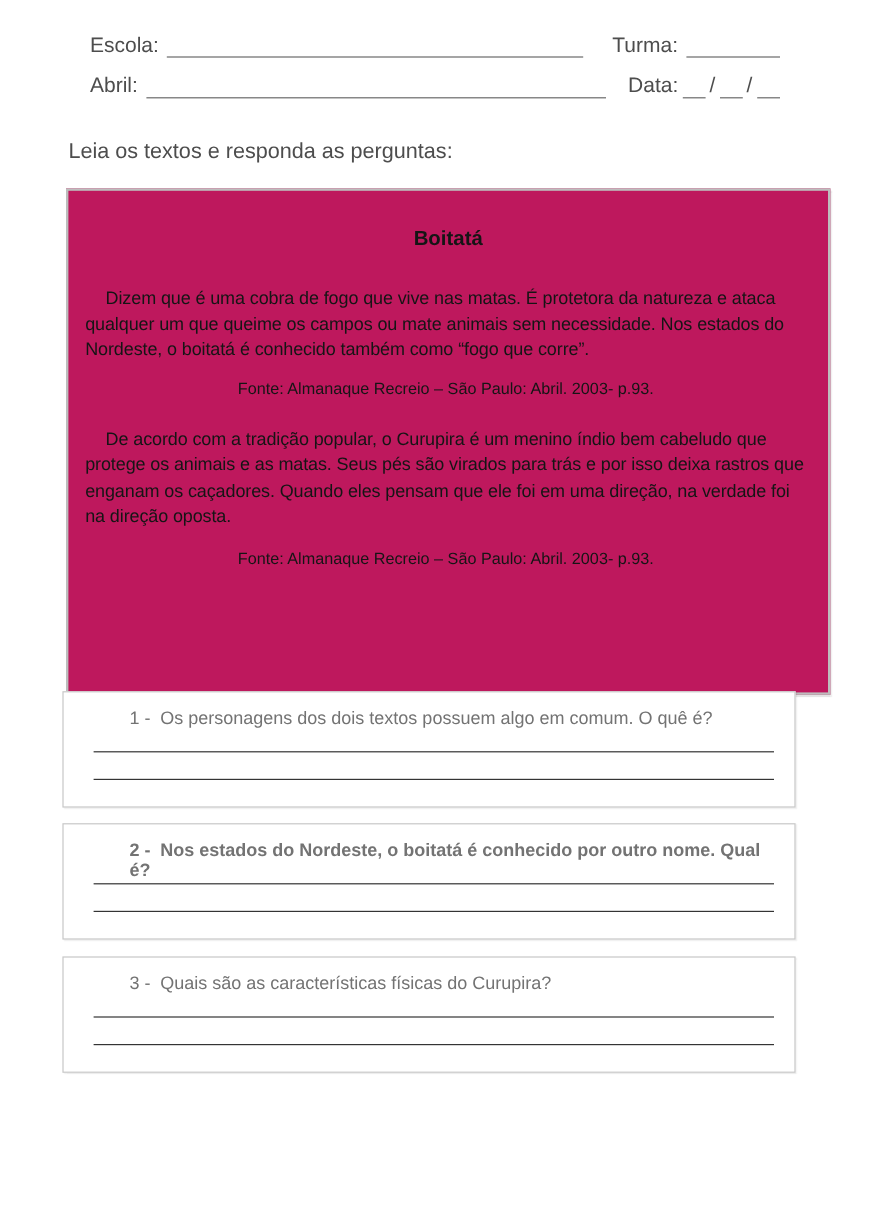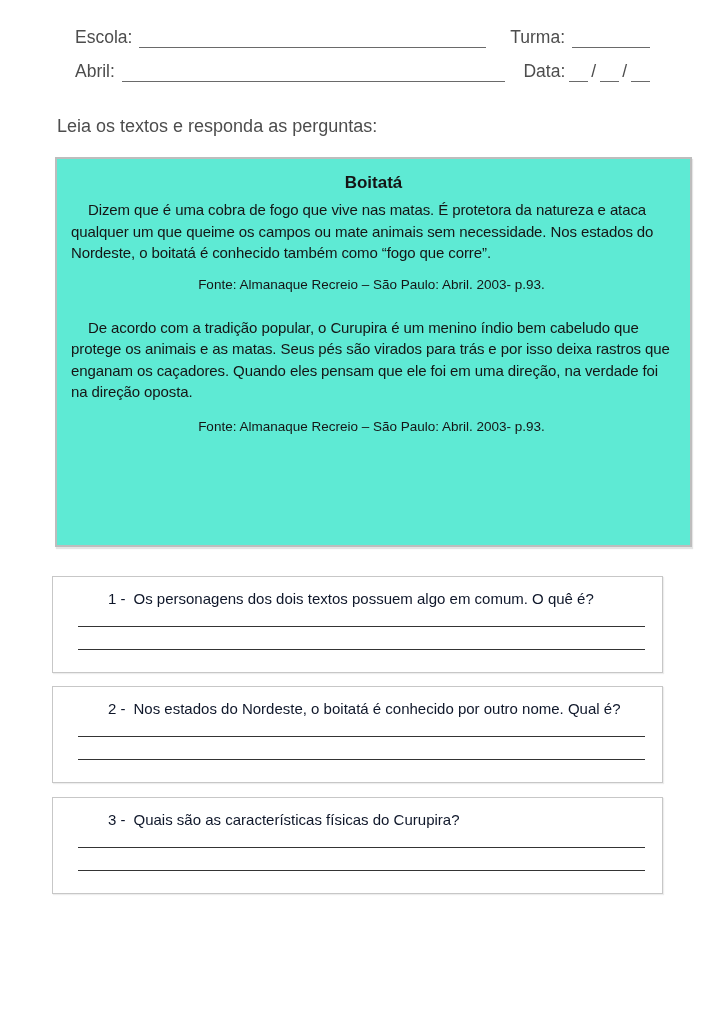--- a/index.html
+++ b/index.html
@@ -36,36 +36,36 @@
   
   .instruction {
     position:absolute; left:57px; top:116px;
     font-size:18px; color:#4d4d4d;
   }
 
   
   .reading-box {
     position:absolute; left:55px; top:157px;
     width:605px; height:386px;
-    background:#5eead4;
+    background:#be185d;
     border:2px solid #bdbdbd;
     box-shadow:1px 2px 1px rgba(0,0,0,0.10);
-    padding:0 14px;
+    padding:16px 14px;
     box-sizing:content-box;
     color:#151515;
   }
   .text-title {
     margin:14px 0 0 0;
     text-align:center;
     font-size:17px; font-weight:bold;
     color:#151515;
   }
   .text-title.second { margin-top:16px; }
   .text-body {
-    margin:6px 0 0 0;
+    margin:29px 0 0 0;
     font-size:15px; line-height:21.5px;
     letter-spacing:-0.1px;
     text-indent:17px;
     color:#151515;
   }
   .text-body.second { margin-top:25px; }
   .text-source {
     margin:13px 4px 0 0;
     font-size:13.5px;
     text-align:center;
@@ -75,25 +75,25 @@
 
   
   .question-box {
     position:absolute; left:52px;
     width:609px; height:95px;
     background:#fff;
     border:1px solid #c7c7c7;
     box-shadow:1px 1px 1px rgba(0,0,0,0.07);
   }
   .qb-1 { top:576px; }
-  .qb-2 { top:686px; }
+  .qb-2 { top:686px;font-weight:bold; }
   .qb-3 { top:797px; }
   .q-text {
     position:absolute; top:13px; left:55px; right:16px;
-    font-size:15px; color:#0f172a;
+    font-size:15px; color:#737373;
   }
   .q-num { margin-right:8px; }
   .answer-line {
     position:absolute; left:25px; right:17px;
     border-top:1.6px solid #343434; height:0;
   }
   .al-1 { top:49px; }
   .al-2 { top:72px; }
 </style>
 </head>

